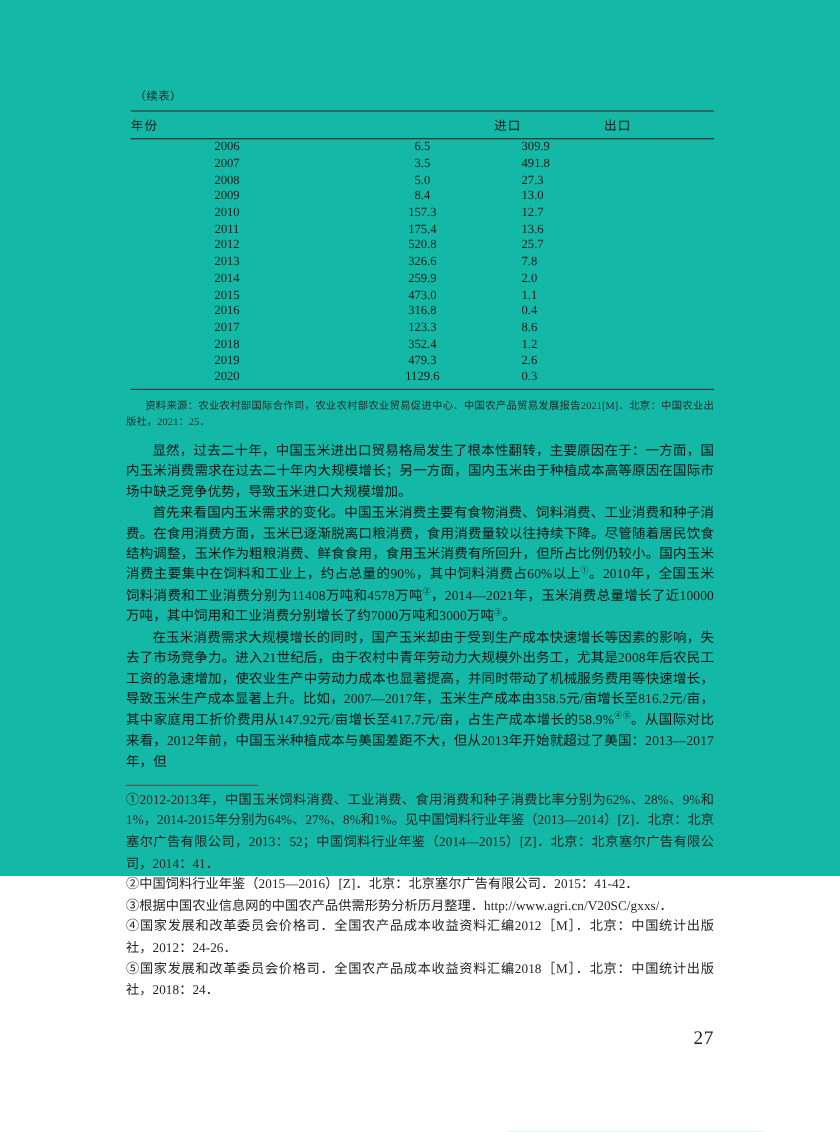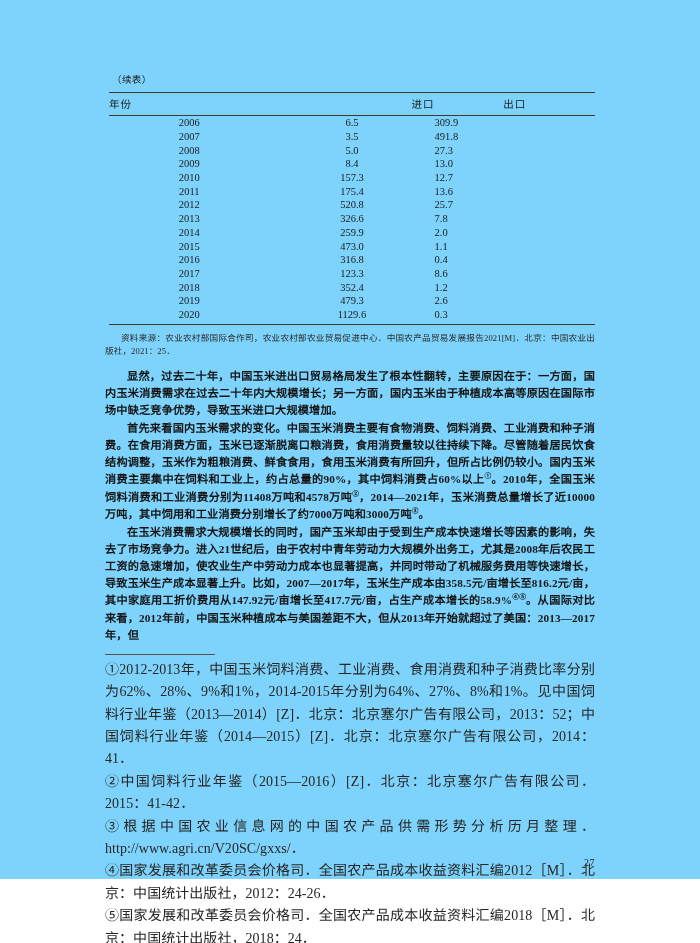--- a/index.html
+++ b/index.html
@@ -13,22 +13,22 @@
     height: 943px;
     font-family: "Liberation Serif", "DejaVu Serif", serif;
     color: #1b1b1b;
     position: relative;
     overflow: hidden;
   }
   .page {
     position: absolute;
     left: 0; top: 0;
     width: 700px;
-    height: 879px;
-    background: #7dd3fc;
+    height: 730px;
+    background: #14b8a6;
   }
   .content {
     position: absolute;
     left: 105px;
     top: 72px;
     width: 490px;
   }
 
   
   .續表 {
@@ -90,54 +90,54 @@
     font-size: 11.2px;
     line-height: 1.53;
     margin: 0;
     text-indent: 22px;
     text-align: justify;
     text-justify: inter-ideograph;
     color: #141414;
     letter-spacing: 0.15px;
   }
   p.body-par + p.body-par { margin-top: 1px; }
-  .par-block { margin-top: 9px; font-weight: bold; }
+  .par-block { margin-top: 9px; }
   sup.fn {
     font-size: 6.6px;
     vertical-align: super;
     line-height: 0;
   }
 
   
   .footnote-area {
     margin-top: 10px;
   }
   .footnote-rule {
     width: 110px;
     height: 0;
     border-top: 0.9px solid #555;
     margin: 0 0 4px 0;
   }
   .footnote {
-    font-size: 14px;
+    font-size: 11px;
     line-height: 1.6;
     margin: 0;
     text-align: justify;
     color: #262626;
     letter-spacing: 0.05px;
     text-indent: 0;
     padding-left: 0;
   }
 
   
   .page-number {
     position: absolute;
     right: 105px;
     top: 857px;
-    font-size: 10px;
+    font-size: 16px;
     color: #222;
     letter-spacing: 0.5px;
   }
 </style>
 </head>
 <body>
 
 <div class="page">
   <div class="content">
 

